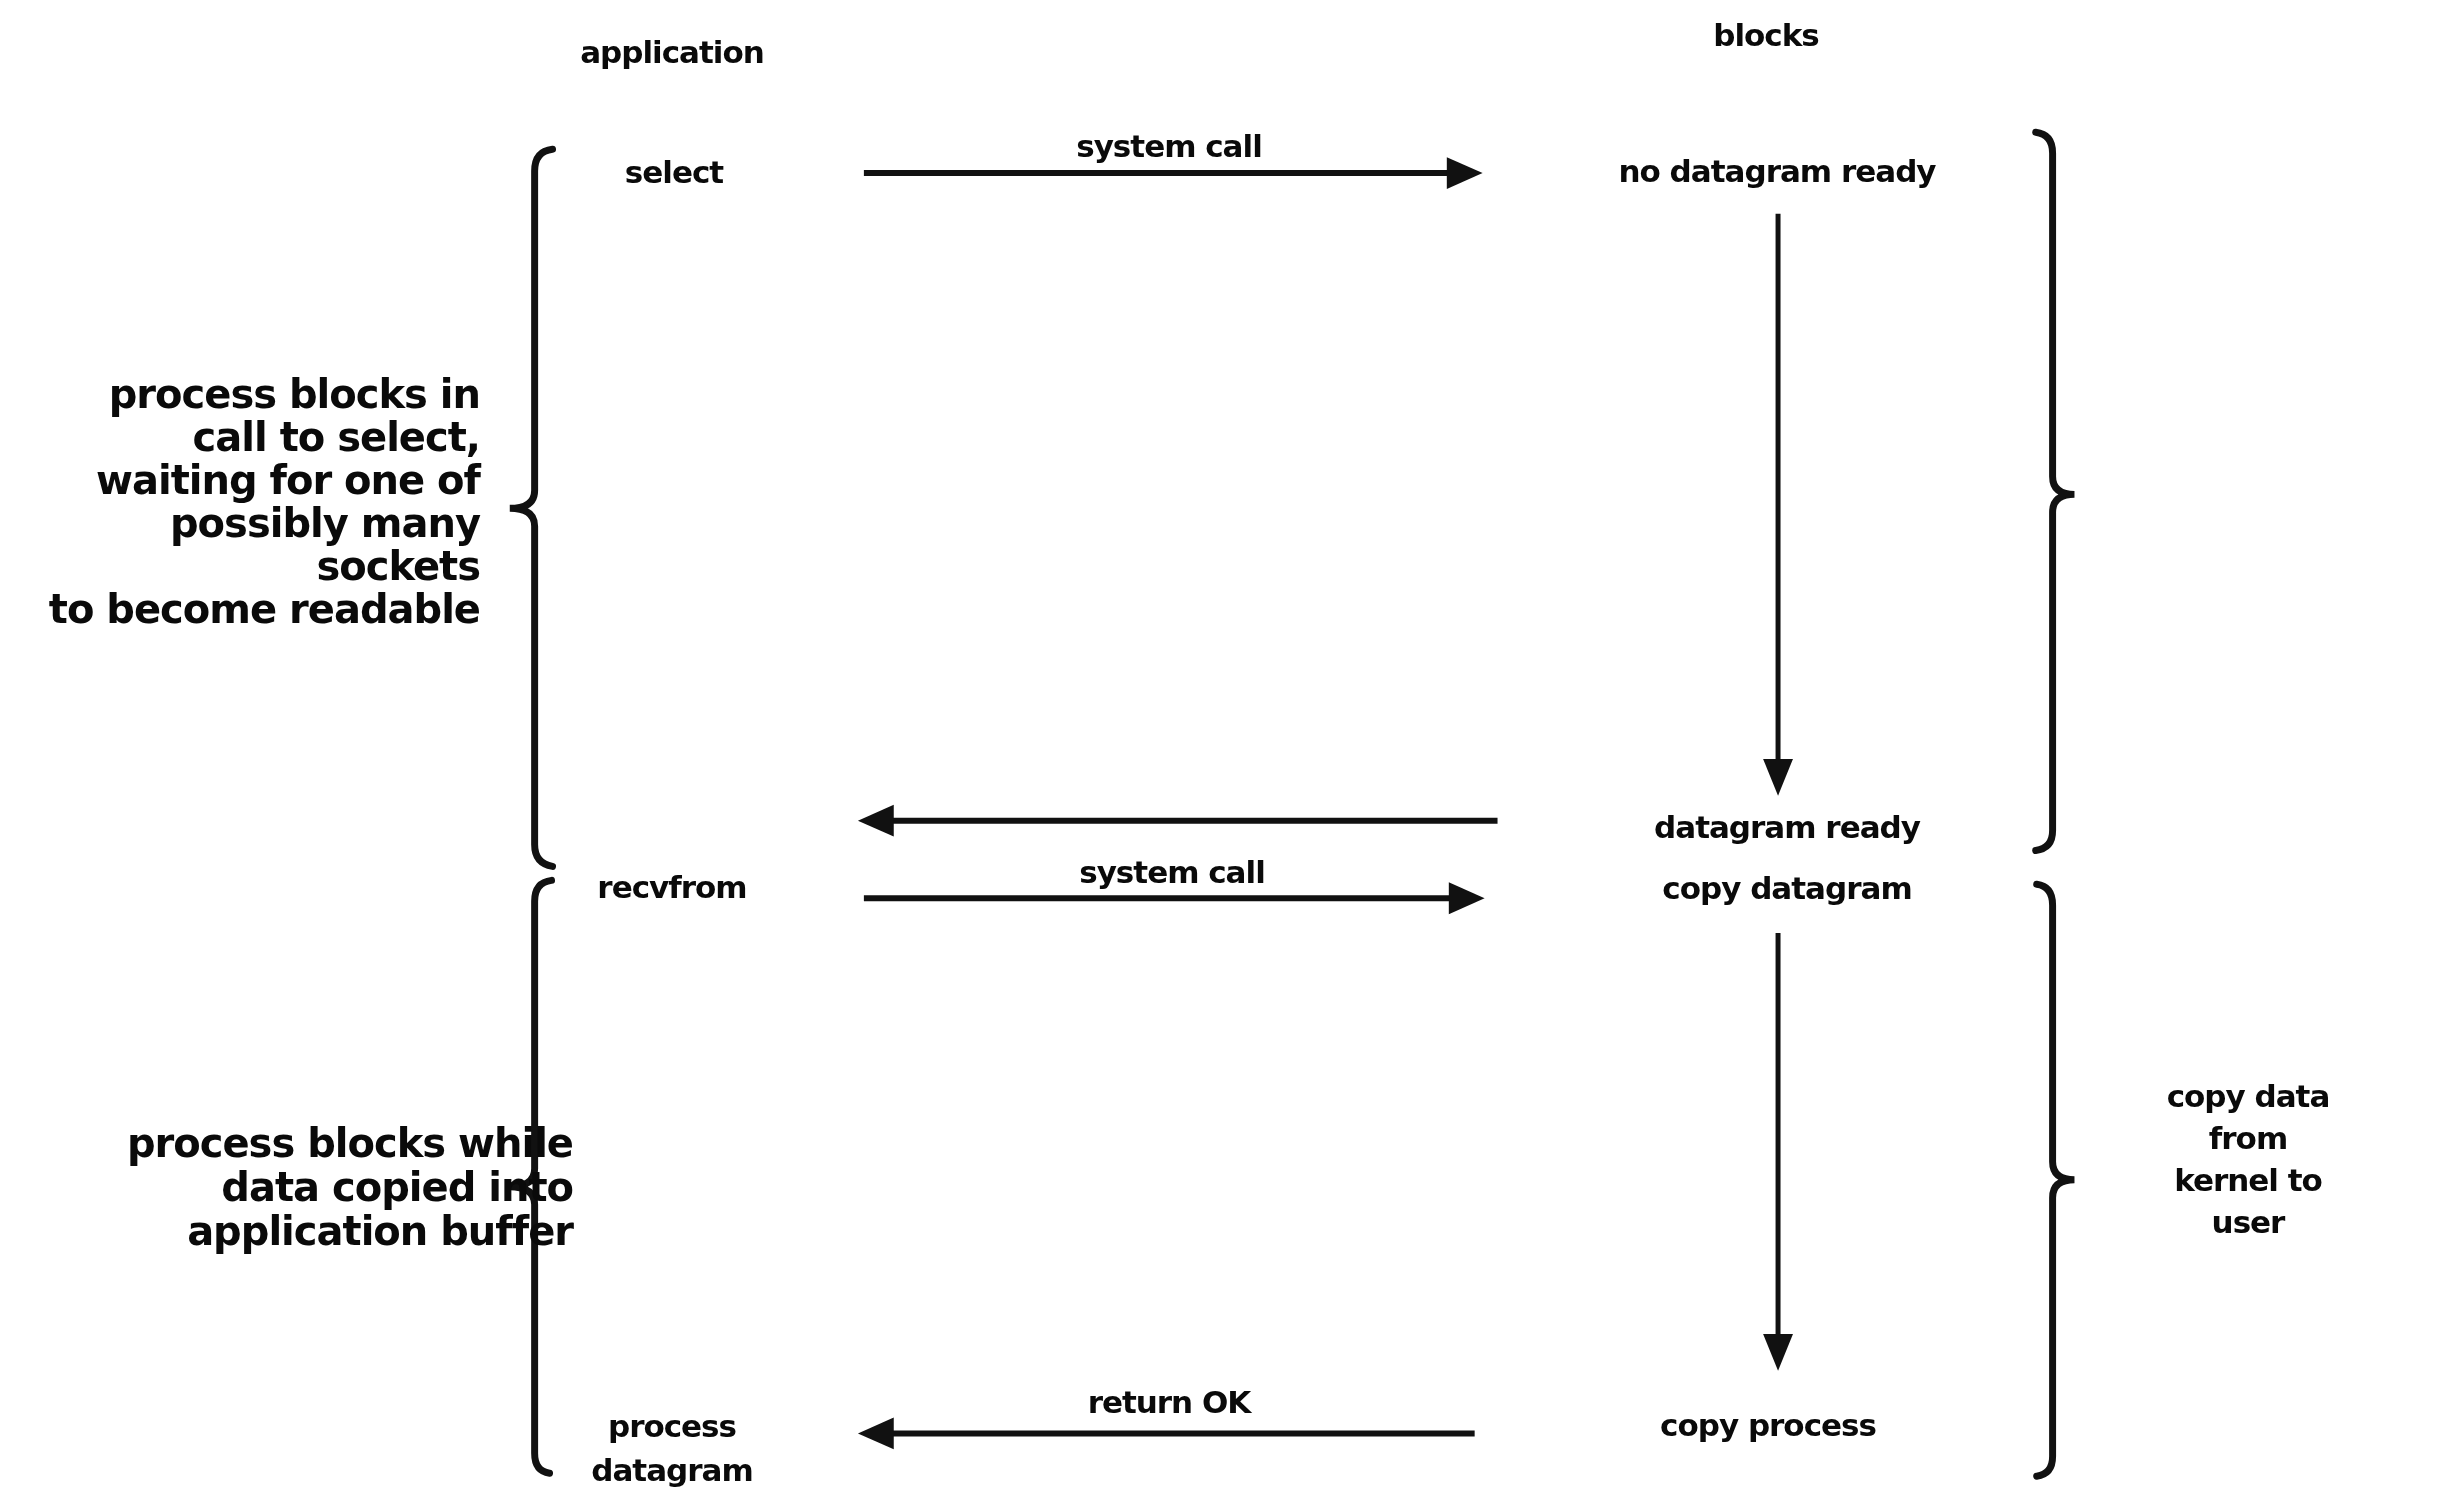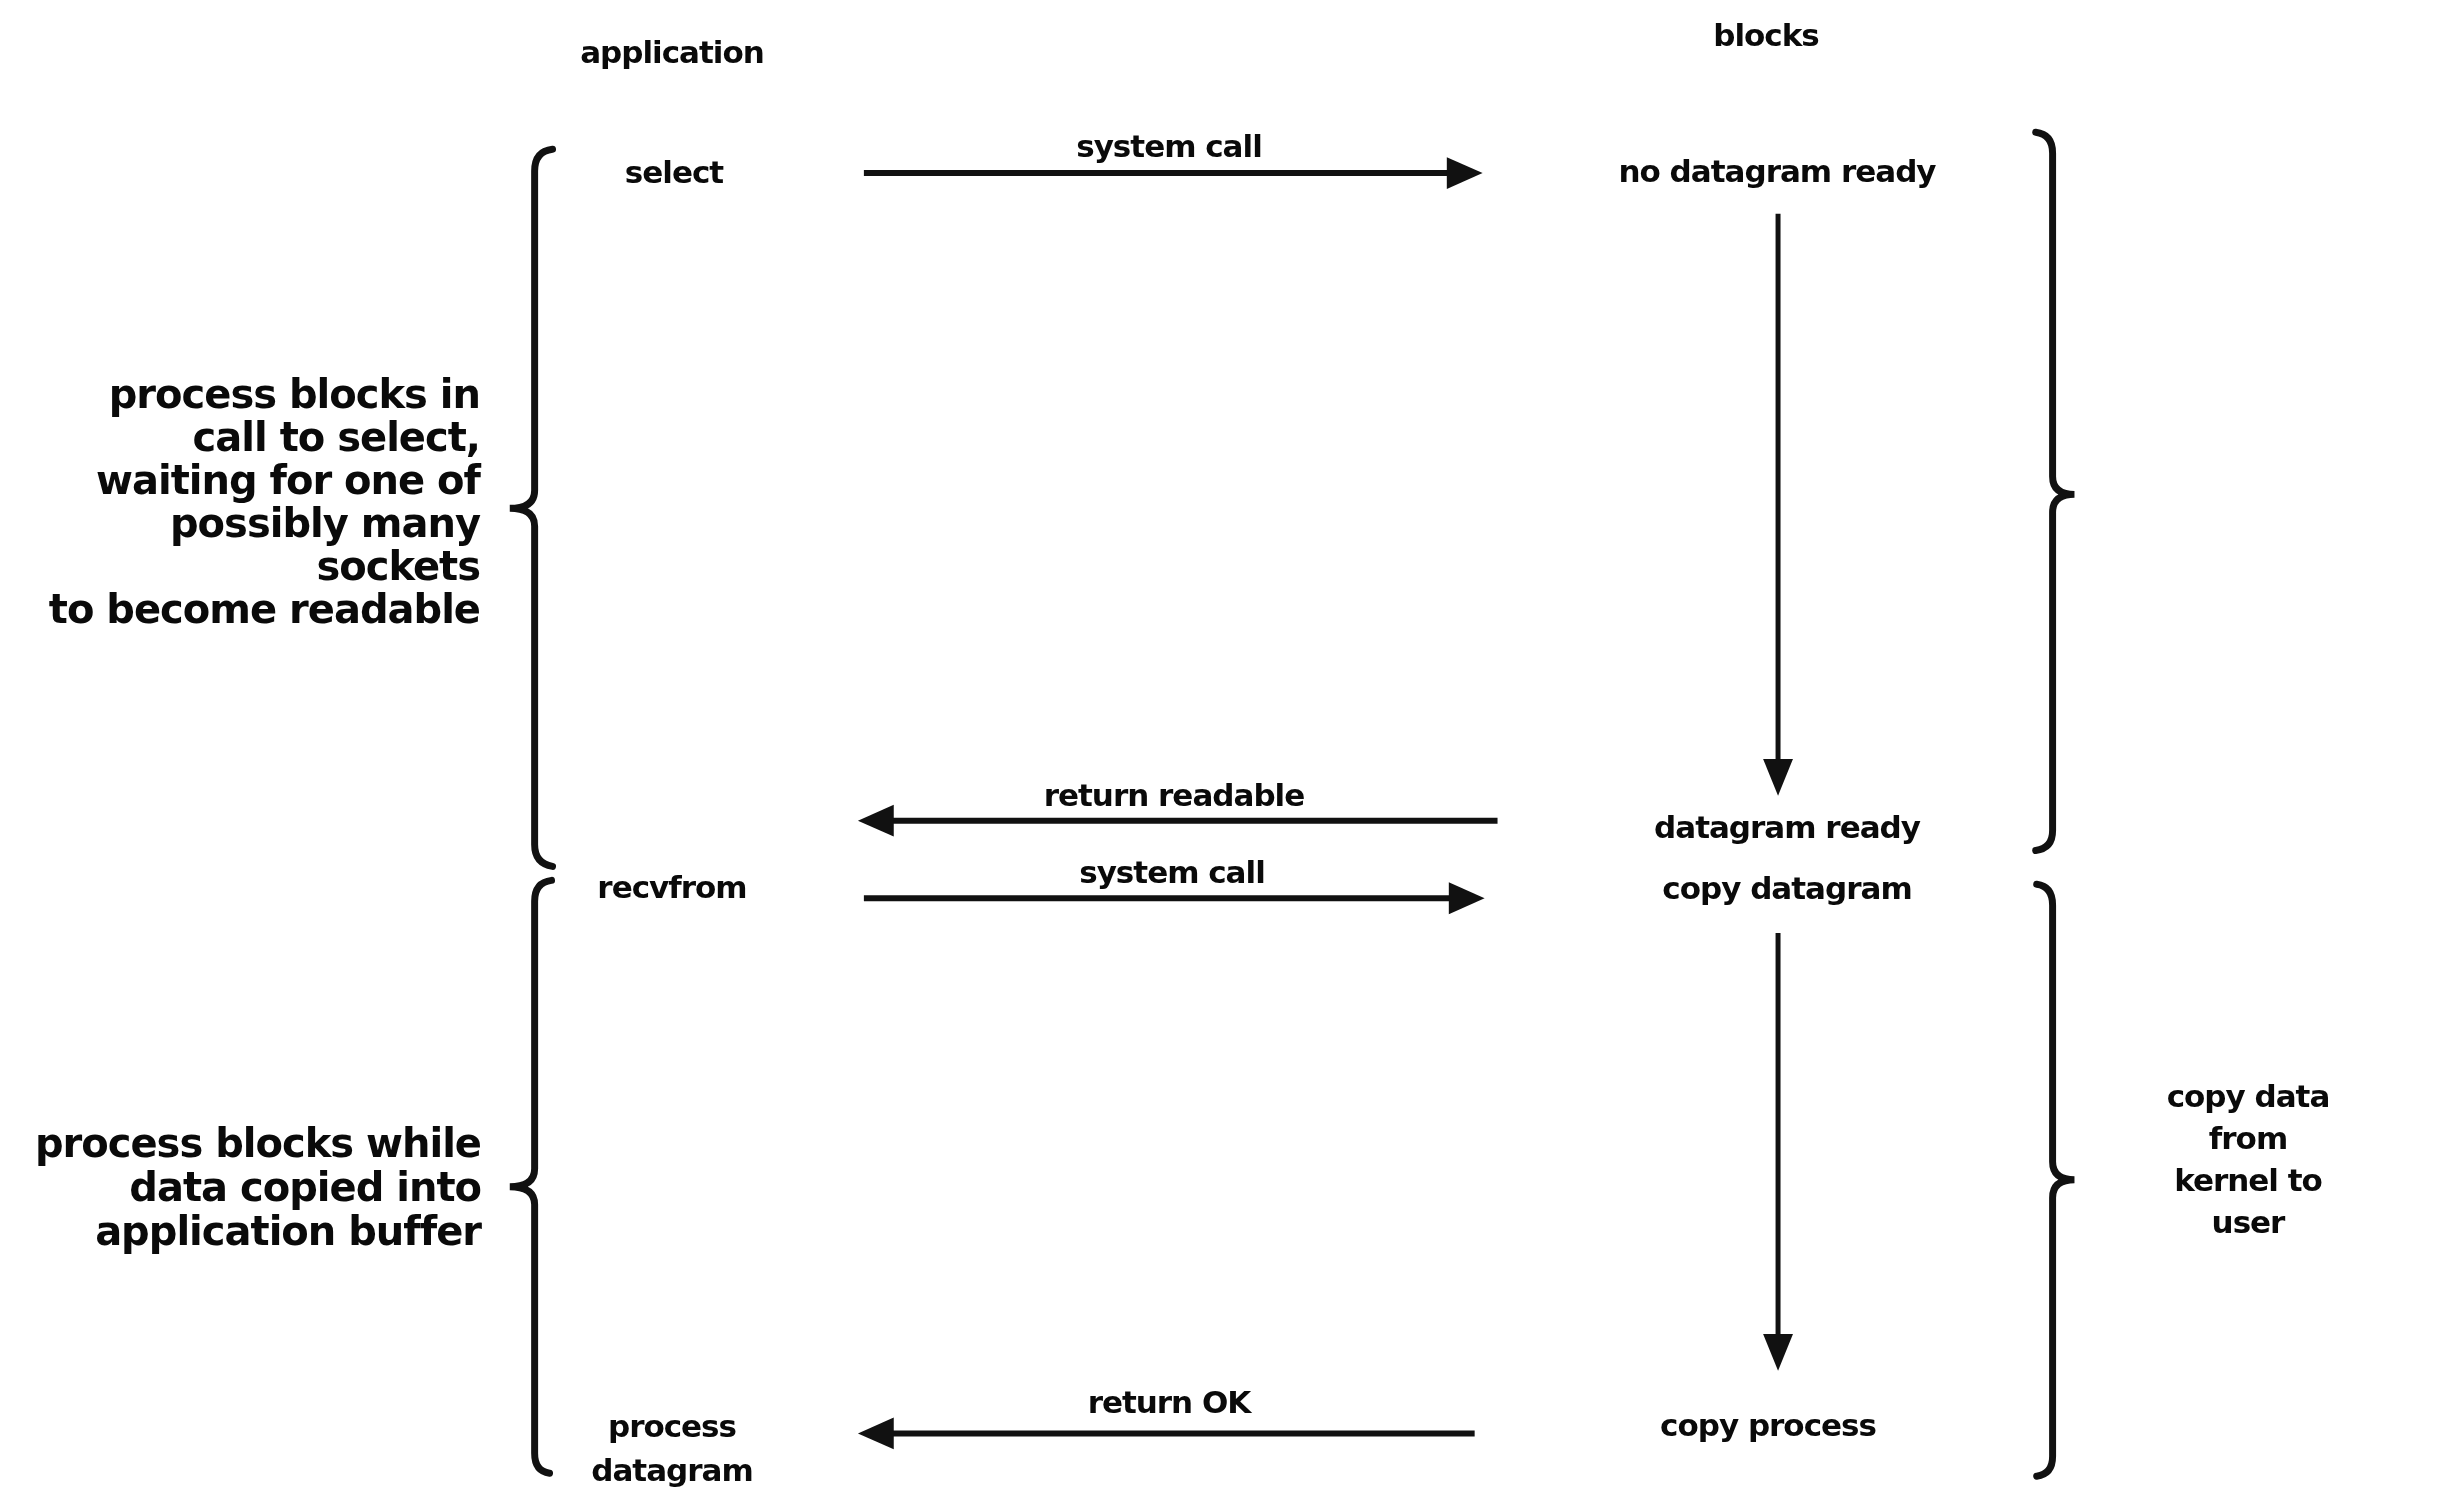--- a/index.html
+++ b/index.html
@@ -86,29 +86,28 @@
   <div class="lbl" style="left:672px; top:887px;">recvfrom</div>
   <div class="lbl" style="left:672px; top:1448px;">process
 datagram</div>
 
   <div class="lbl" style="left:1787px; top:827px;">datagram ready</div>
   <div class="lbl" style="left:1777px; top:171px;">no datagram ready</div>
   <div class="lbl" style="left:1787px; top:888px;">copy datagram</div>
   <div class="lbl" style="left:1768px; top:1425px;">copy process</div>
 
   <div class="lbl" style="left:1169px; top:146px;">system call</div>
-  <div class="lbl" style="left:1174px; top:795px;">return readable</div>
   <div class="lbl" style="left:1172px; top:872px;">system call</div>
   <div class="lbl" style="left:1169px; top:1402px;">return OK</div>
 
   <div class="block b1" style="right:1961px; top:502px;">process blocks in
 call to select,
 waiting for one of
 possibly many sockets
 to become readable</div>
-  <div class="block b2" style="right:1960px; top:1187px;">process blocks while
+  <div class="block b2" style="right:1868px; top:1187px;">process blocks while
 data copied into
 application buffer</div>
   <div class="lbl small-lh" style="left:2248px; top:1159px;text-align:center;">copy data from
 kernel to user</div>
 
 </div>
 
 
 </body></html>

